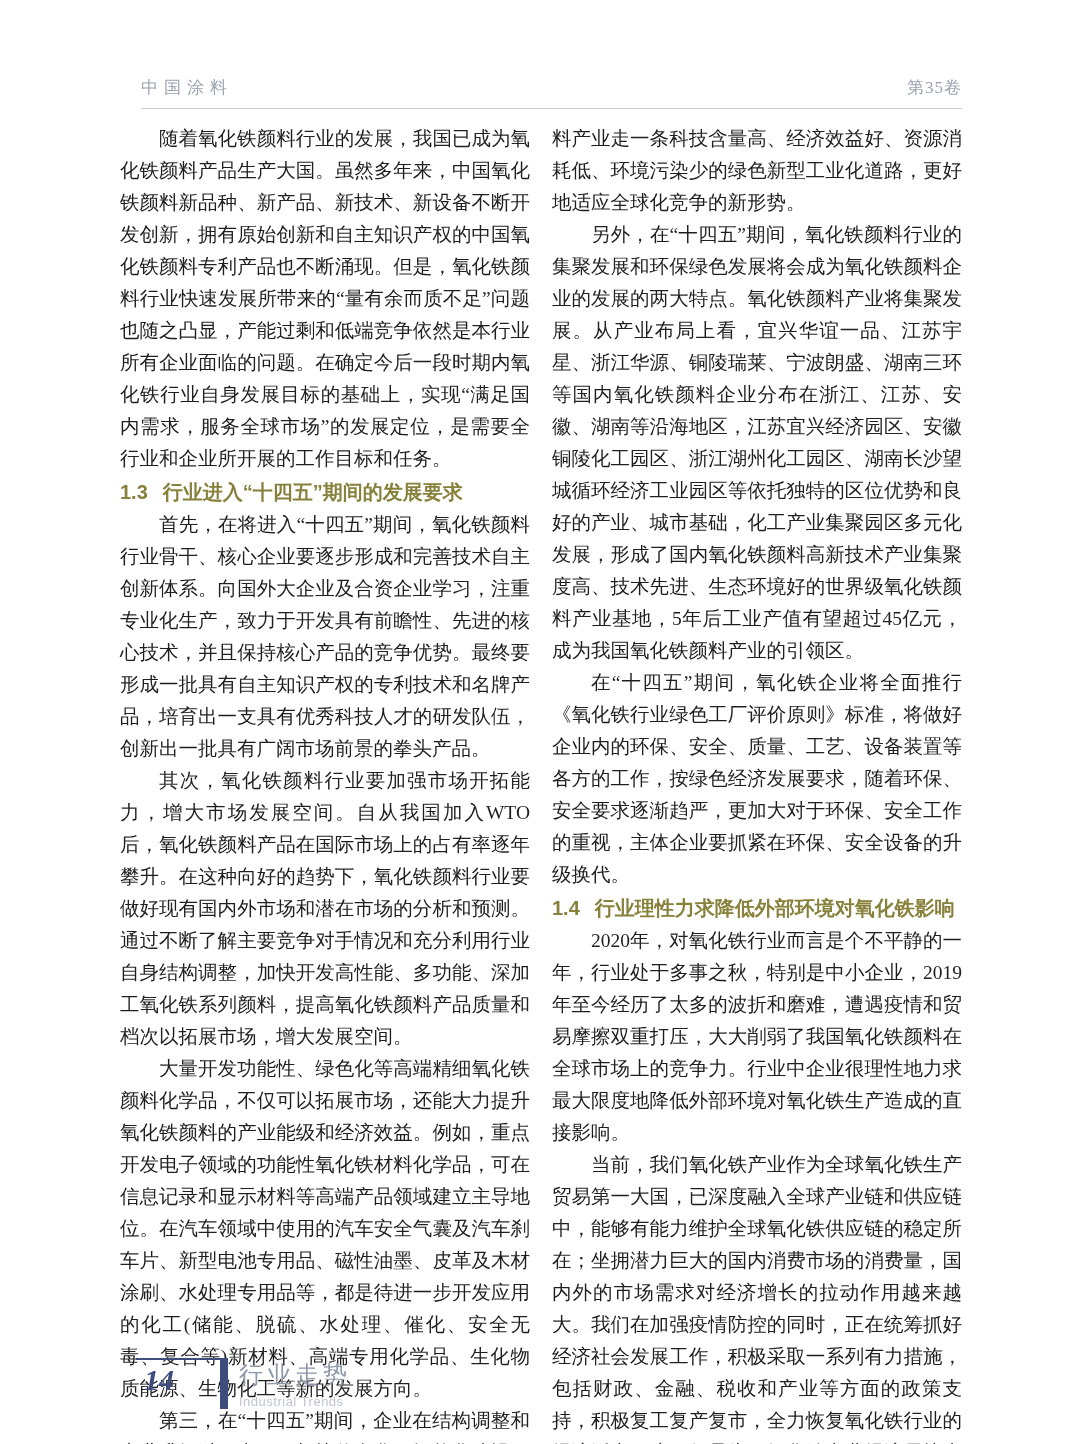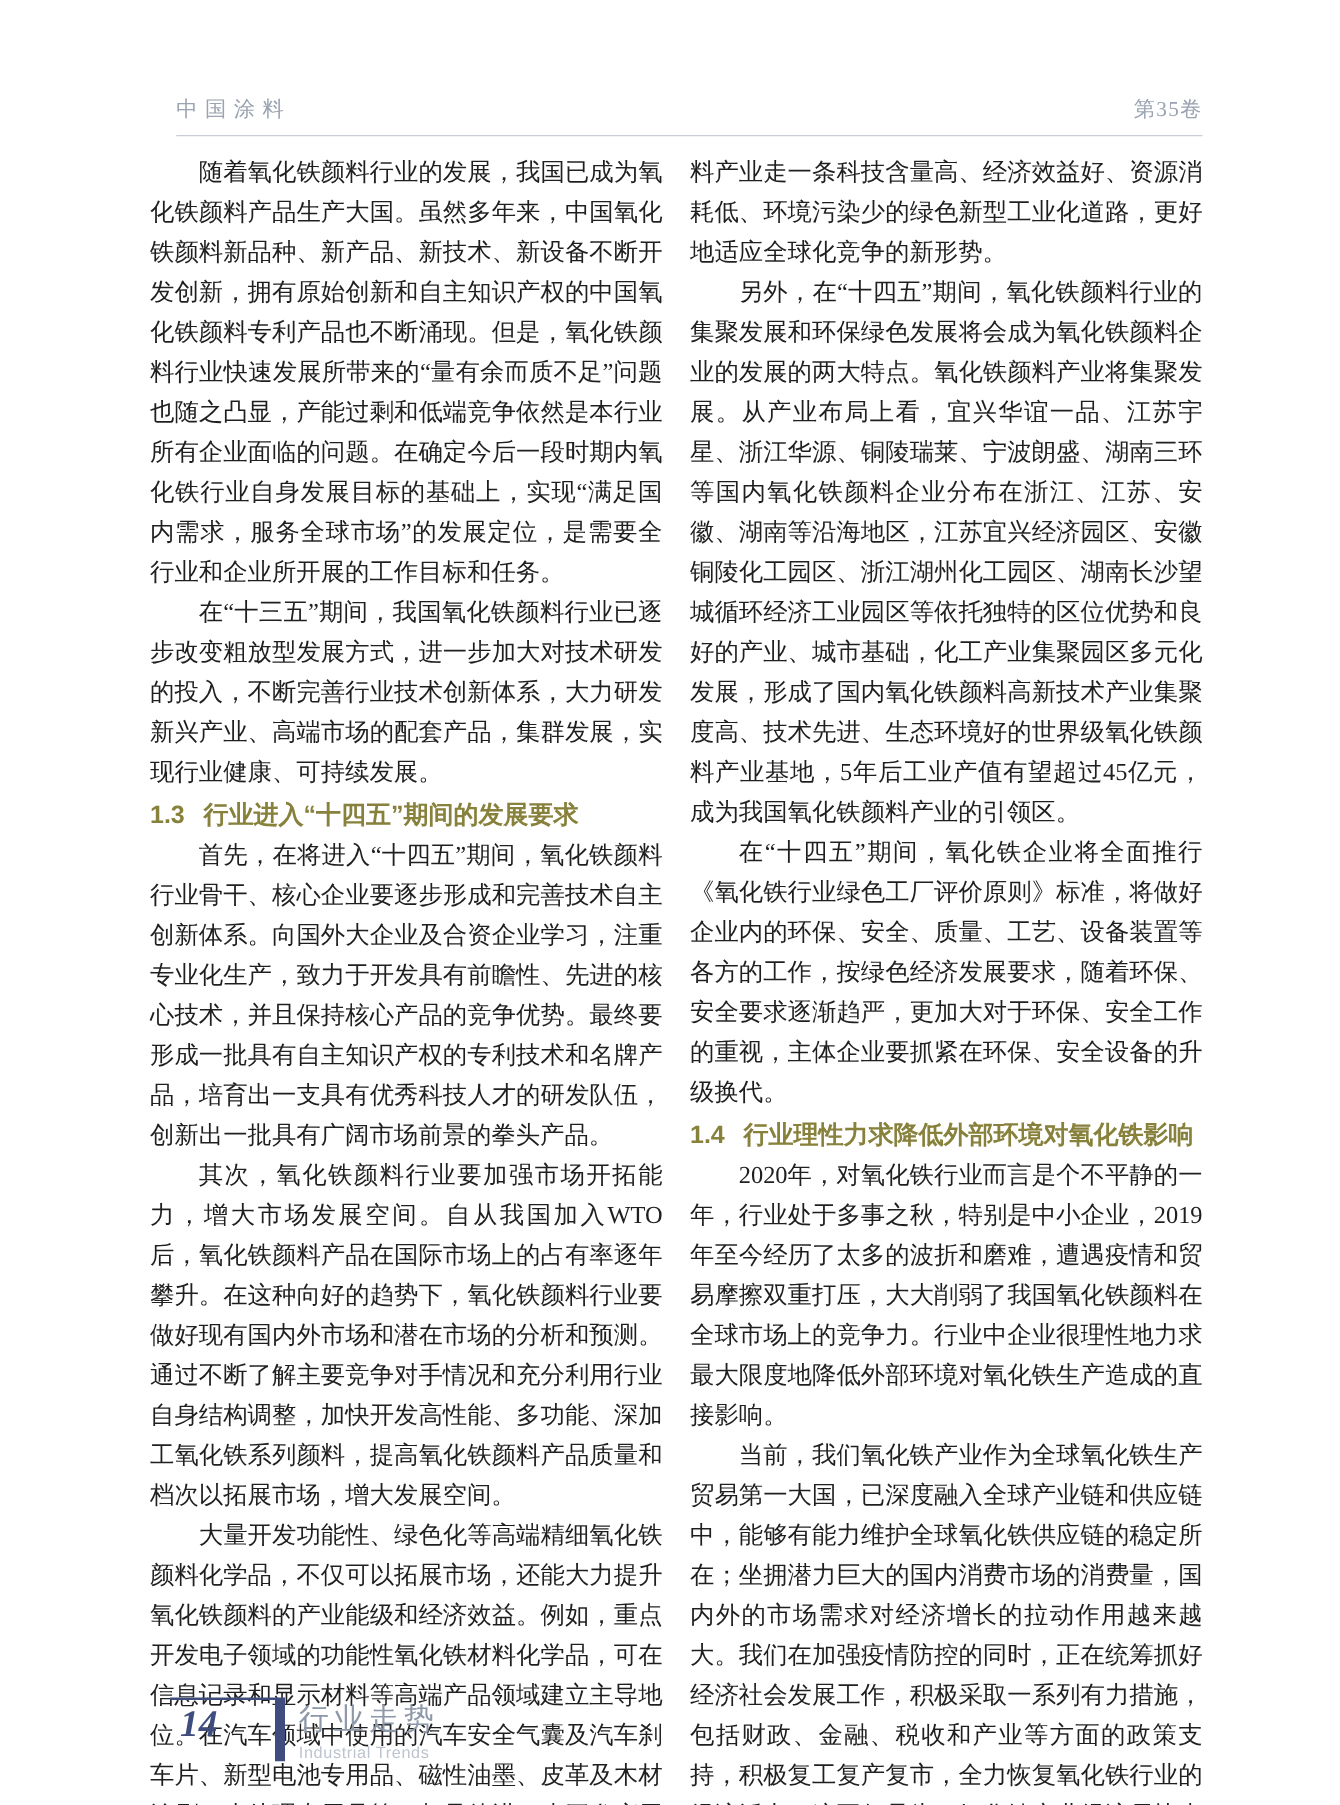--- a/index.html
+++ b/index.html
@@ -78,21 +78,20 @@
 <div class="page">
 
   <header class="page-header">
     <span class="journal-name">中国涂料</span>
     <span class="volume">第35卷</span>
   </header>
 
   <main class="columns">
     <section class="col">
         <p class="para">随着氧化铁颜料行业的发展，我国已成为氧化铁颜料产品生产大国。虽然多年来，中国氧化铁颜料新品种、新产品、新技术、新设备不断开发创新，拥有原始创新和自主知识产权的中国氧化铁颜料专利产品也不断涌现。但是，氧化铁颜料行业快速发展所带来的“量有余而质不足”问题也随之凸显，产能过剩和低端竞争依然是本行业所有企业面临的问题。在确定今后一段时期内氧化铁行业自身发展目标的基础上，实现“满足国内需求，服务全球市场”的发展定位，是需要全行业和企业所开展的工作目标和任务。</p>
-        <p class="para">在“十三五”期间，我国氧化铁颜料行业已逐步改变粗放型发展方式，进一步加大对技术研发的投入，不断完善行业技术创新体系，大力研发新兴产业、高端市场的配套产品，集群发展，实现行业健康、可持续发展。</p>
         <h2 class="sec-heading"><span class="sec-num">1.3</span>行业进入“十四五”期间的发展要求</h2>
         <p class="para"><b>首先</b>，在将进入“十四五”期间，氧化铁颜料行业骨干、核心企业要逐步形成和完善技术自主创新体系。向国外大企业及合资企业学习，注重专业化生产，致力于开发具有前瞻性、先进的核心技术，并且保持核心产品的竞争优势。最终要形成一批具有自主知识产权的专利技术和名牌产品，培育出一支具有优秀科技人才的研发队伍，创新出一批具有广阔市场前景的拳头产品。</p>
         <p class="para"><b>其次</b>，氧化铁颜料行业要加强市场开拓能力，增大市场发展空间。自从我国加入WTO后，氧化铁颜料产品在国际市场上的占有率逐年攀升。在这种向好的趋势下，氧化铁颜料行业要做好现有国内外市场和潜在市场的分析和预测。通过不断了解主要竞争对手情况和充分利用行业自身结构调整，加快开发高性能、多功能、深加工氧化铁系列颜料，提高氧化铁颜料产品质量和档次以拓展市场，增大发展空间。</p>
         <p class="para">大量开发功能性、绿色化等高端精细氧化铁颜料化学品，不仅可以拓展市场，还能大力提升氧化铁颜料的产业能级和经济效益。例如，重点开发电子领域的功能性氧化铁材料化学品，可在信息记录和显示材料等高端产品领域建立主导地位。在汽车领域中使用的汽车安全气囊及汽车刹车片、新型电池专用品、磁性油墨、皮革及木材涂刷、水处理专用品等，都是待进一步开发应用的化工(储能、脱硫、水处理、催化、安全无毒、复合等)新材料、高端专用化学品、生化物质能源、生物化工等新的发展方向。</p>
         <p class="para"><b>第三</b>，在“十四五”期间，企业在结构调整和产业升级过程中，要加快信息化、智能化建设，减少信息不对称，提高企业和行业的快速反应能力，使氧化铁颜</p>
       </section>
     <section class="col">
         <p class="para no-indent">料产业走一条科技含量高、经济效益好、资源消耗低、环境污染少的绿色新型工业化道路，更好地适应全球化竞争的新形势。</p>
         <p class="para">另外，在“十四五”期间，氧化铁颜料行业的集聚发展和环保绿色发展将会成为氧化铁颜料企业的发展的两大特点。氧化铁颜料产业将集聚发展。从产业布局上看，宜兴华谊一品、江苏宇星、浙江华源、铜陵瑞莱、宁波朗盛、湖南三环等国内氧化铁颜料企业分布在浙江、江苏、安徽、湖南等沿海地区，江苏宜兴经济园区、安徽铜陵化工园区、浙江湖州化工园区、湖南长沙望城循环经济工业园区等依托独特的区位优势和良好的产业、城市基础，化工产业集聚园区多元化发展，形成了国内氧化铁颜料高新技术产业集聚度高、技术先进、生态环境好的世界级氧化铁颜料产业基地，5年后工业产值有望超过45亿元，成为我国氧化铁颜料产业的引领区。</p>
         <p class="para">在“十四五”期间，氧化铁企业将全面推行《氧化铁行业绿色工厂评价原则》标准，将做好企业内的环保、安全、质量、工艺、设备装置等各方的工作，按绿色经济发展要求，随着环保、安全要求逐渐趋严，更加大对于环保、安全工作的重视，主体企业要抓紧在环保、安全设备的升级换代。</p>

